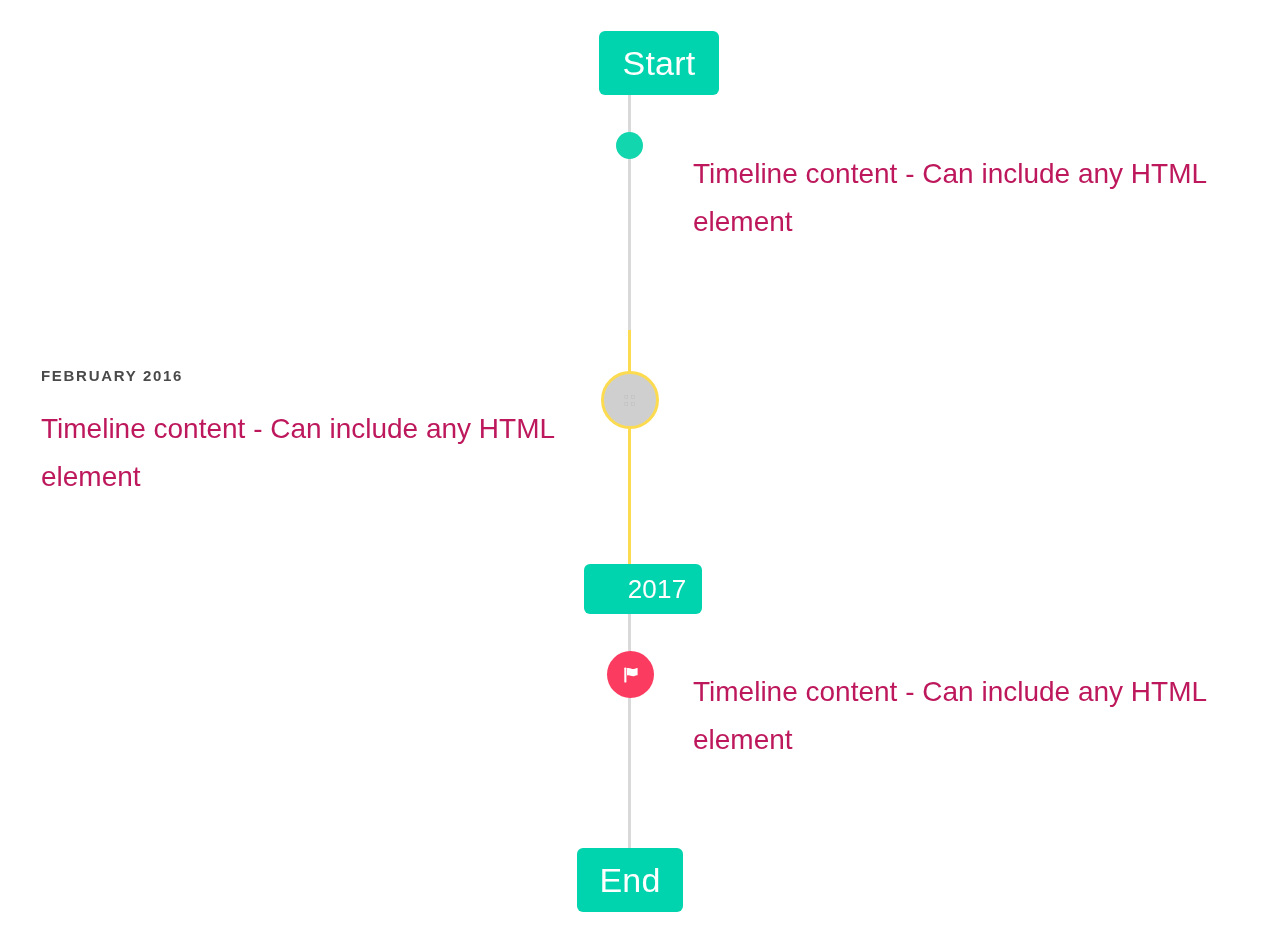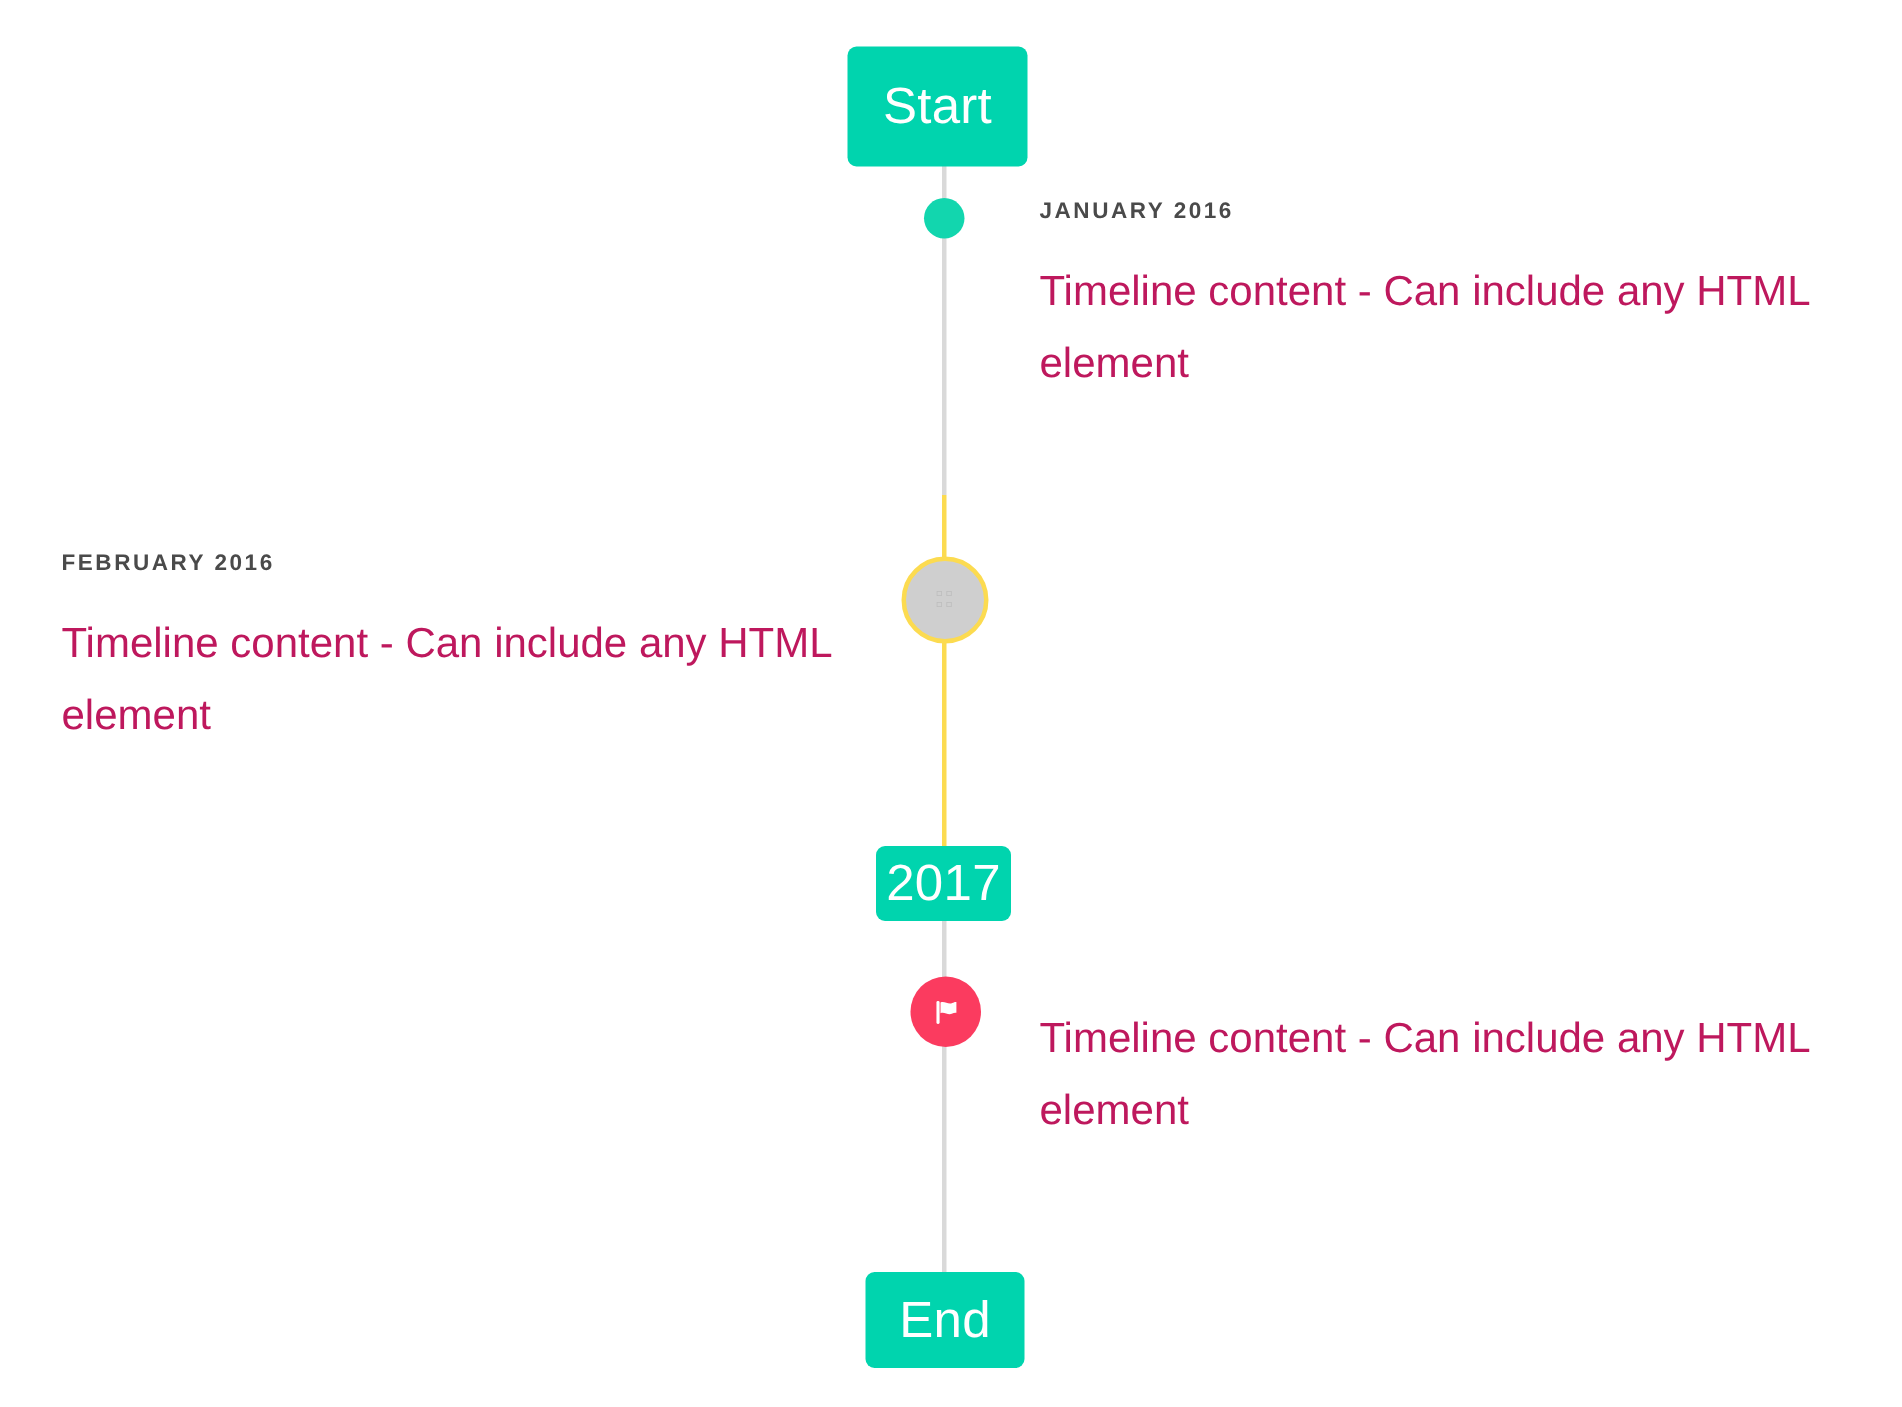--- a/index.html
+++ b/index.html
@@ -39,29 +39,30 @@
     align-items: center;
     justify-content: center;
     background: #00d4ae;
     color: #ffffff;
     border-radius: 6px;
     font-weight: 400;
     letter-spacing: 0.2px;
     z-index: 3;
   }
   .badge-start {
-    left: 565px; top: 31px;
-    width: 120px; height: 80px;
+    left: 599px; top: 31px;
+    width: 120px; height: 64px;
     font-size: 34px;
     text-align: right;
   }
   .badge-year {
     left: 584px; top: 564px;
     width: 90px; height: 50px;
-    font-size: 34px;
+    font-size: 26px;
+    padding-left: 28px;
   }
   .badge-end {
     left: 577px; top: 848px;
     width: 106px; height: 64px;
     font-size: 34px;
   }
 
   
   .marker {
     position: absolute;
@@ -138,21 +139,20 @@
 
   <div class="rail rail-top"></div>
   <div class="rail rail-highlight"></div>
   <div class="rail rail-bottom"></div>
 
   <div class="badge badge-start">Start</div>
 
   <div class="marker marker-dot"></div>
 
   <div class="event event-right event-jan">
-    <p class="event-heading">JANUARY 2016</p>
     <p class="event-body">Timeline content - Can include any HTML element</p>
   </div>
 
   <div class="marker marker-ring">
     <span class="glyph-broken">▫▫
 ▫▫</span>
   </div>
 
   <div class="event event-left event-feb">
     <p class="event-heading">FEBRUARY 2016</p>

